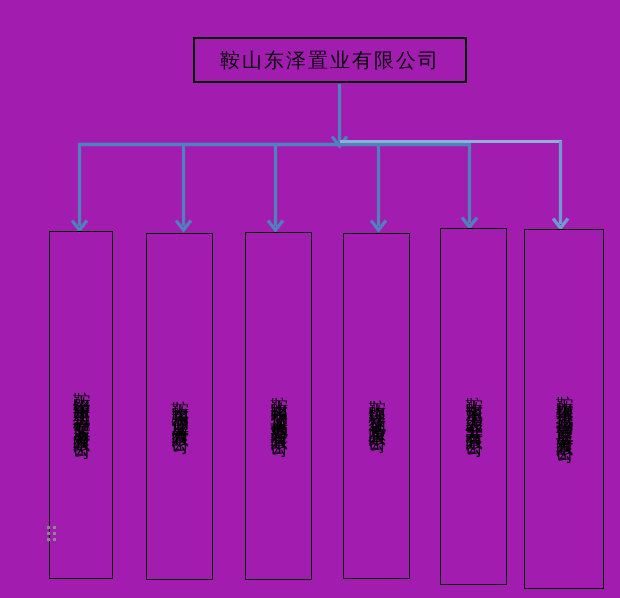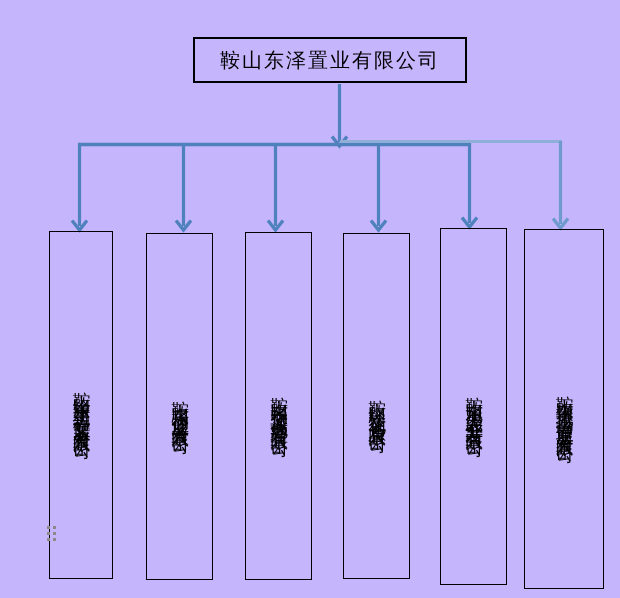--- a/index.html
+++ b/index.html
@@ -4,21 +4,21 @@
 <style>
   html, body {
     margin: 0;
     padding: 0;
     background: #ffffff;
   }
   .canvas {
     position: relative;
     width: 620px;
     height: 598px;
-    background: #c4b5fd;
+    background: #a21caf;
     font-family: "Liberation Serif", "DejaVu Serif", serif;
     color: #000000;
     overflow: hidden;
   }
   .connectors {
     position: absolute;
     left: 0;
     top: 0;
     width: 620px;
     height: 598px;

